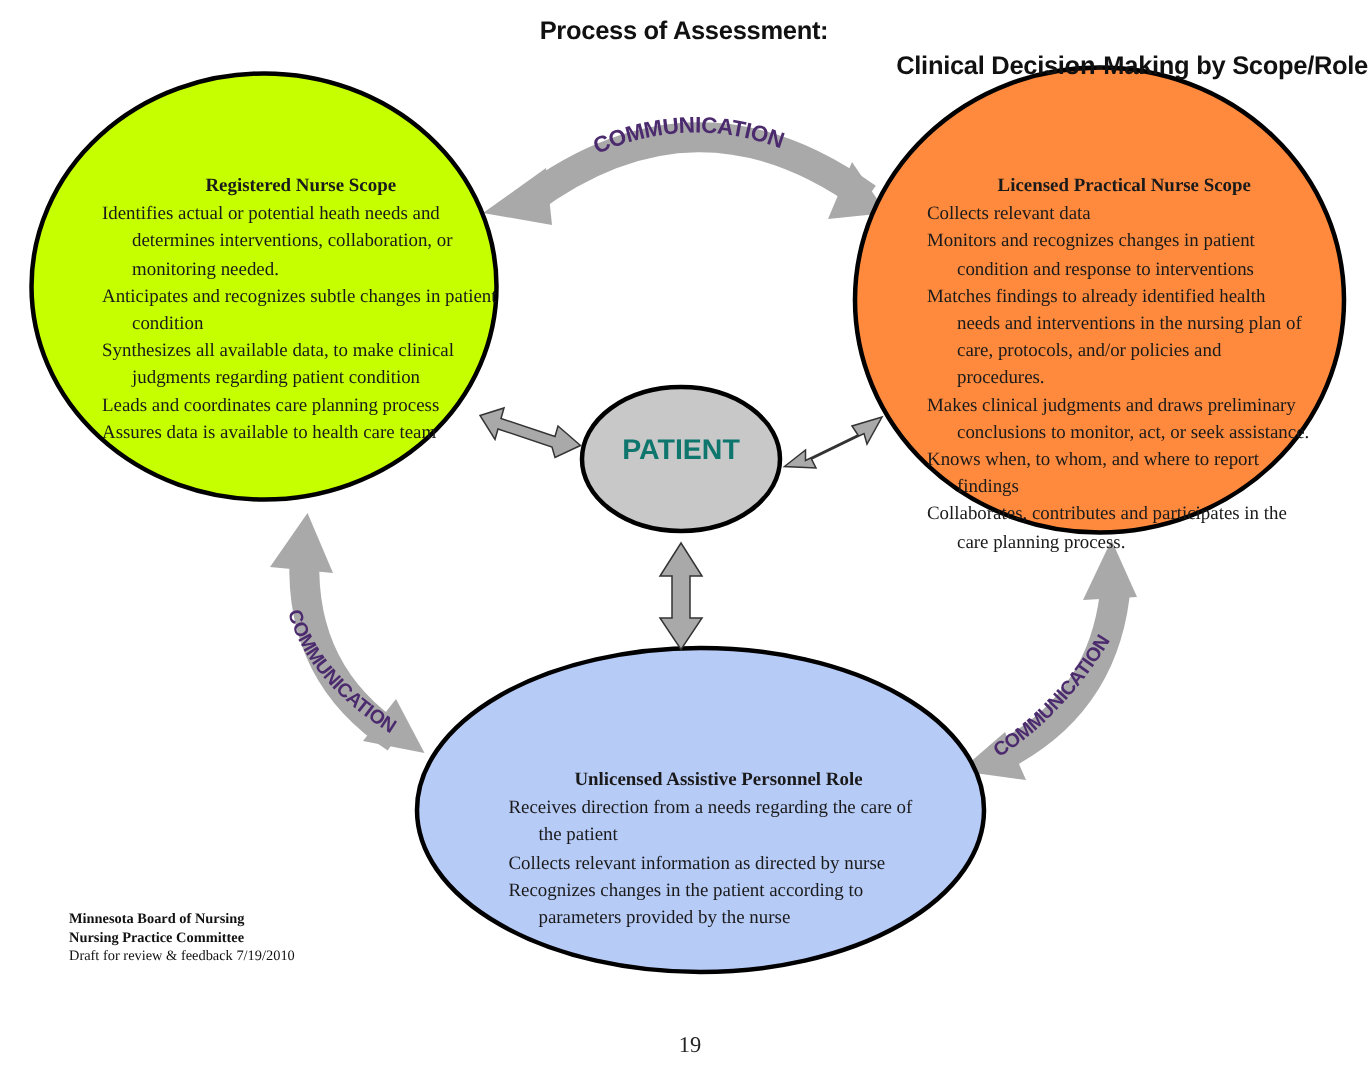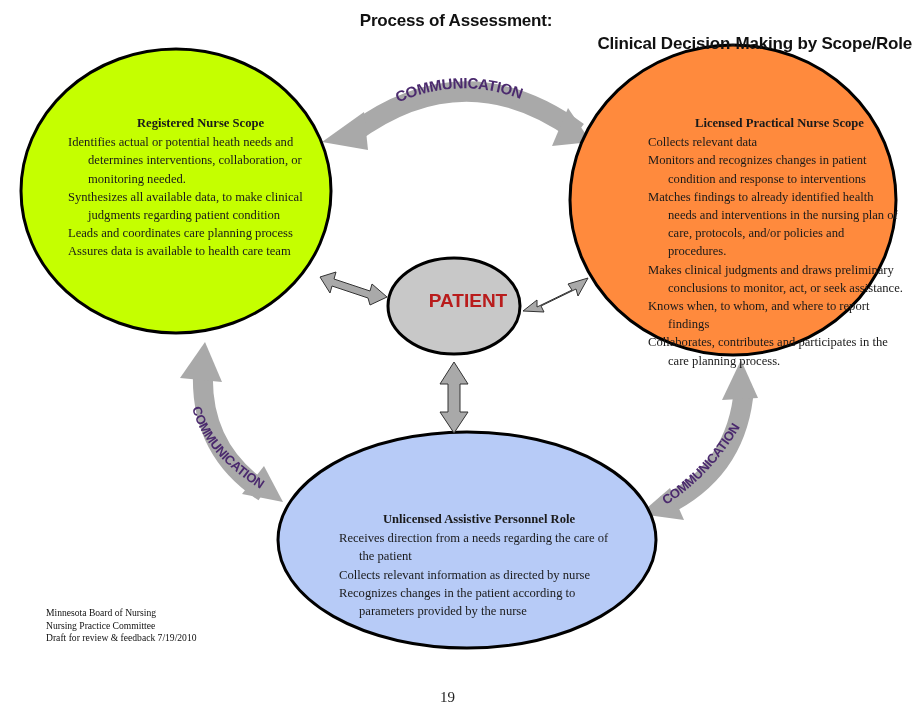--- a/index.html
+++ b/index.html
@@ -14,35 +14,35 @@
   .title.l1 { top: 10px; }
   .title.l2 { top: 33px; text-align: right; }
   .box {
     position: absolute;
     font-family: "Liberation Serif", serif; color: #1a1a1a;
     font-size: 12.6px; line-height: 18.2px; margin-top: 33px;
   }
   .box .heading { font-weight: bold; text-align: center; margin-bottom: 1px; }
   .box .item { padding-left: 20px; text-indent: -20px; }
   #rn-box { left: 68px; top: 81px; width: 265px; }
-  #lpn-box { left: 648px; top: 81px; width: 255px; }
+  #lpn-box { left: 618px; top: 81px; width: 255px; }
   #uap-box { left: 339px; top: 477px; width: 272px; }
   #lpn-box .heading { padding-left: 8px; }
   #uap-box .heading { padding-left: 8px; }
   .patient-label {
     position: absolute; left: 388px; top: 290px; width: 132px; text-align: center;
-    font-family: "Liberation Sans", sans-serif; font-weight: bold; font-size: 19px; color: #b91c1c; padding-left: 14px;
+    font-family: "Liberation Sans", sans-serif; font-weight: bold; font-size: 19px; color: #0f766e;
   }
   .footer {
     position: absolute; left: 46px; top: 607px;
     font-family: "Liberation Serif", serif; font-size: 9.6px; line-height: 12.6px; color: #111;
   }
-  .footer .b { font-weight: normal; }
+  .footer .b { font-weight: bold; }
   .page-number {
-    position: absolute; left: 440px; top: 689px; width: 40px; text-align: left;
+    position: absolute; left: 440px; top: 689px; width: 40px; text-align: center;
     font-family: "Liberation Serif", serif; font-size: 15px; color: #222;
   }
   .comm-text {
     font-family: "Liberation Sans", sans-serif; font-weight: bold; font-size: 15px; fill: #4b2a6e;
     letter-spacing: -0.3px;
   }
 </style>
 </head>
 <body>
 
@@ -101,20 +101,21 @@
   </svg>
 
   <div class="title l1">Process of Assessment:</div>
   <div class="title l2">Clinical Decision-Making by Scope/Role</div>
 
   <div class="patient-label">PATIENT</div>
 
   <div class="box" id="rn-box">
     <div class="heading">Registered Nurse Scope</div>
     <div class="item">Identifies actual or potential heath needs and determines  interventions, collaboration, or monitoring needed.</div>
+    <div class="item">Anticipates and recognizes subtle changes in patient condition</div>
     <div class="item">Synthesizes all available data, to make clinical judgments regarding patient condition</div>
     <div class="item">Leads and coordinates care planning process</div>
     <div class="item">Assures data is available to health care team</div>
   </div>
 
   <div class="box" id="lpn-box">
     <div class="heading">Licensed Practical Nurse Scope</div>
     <div class="item">Collects relevant data</div>
     <div class="item">Monitors and recognizes changes in patient condition and response to interventions</div>
     <div class="item">Matches findings to already identified health needs and interventions in the nursing plan of care, protocols, and/or policies and procedures.</div>

